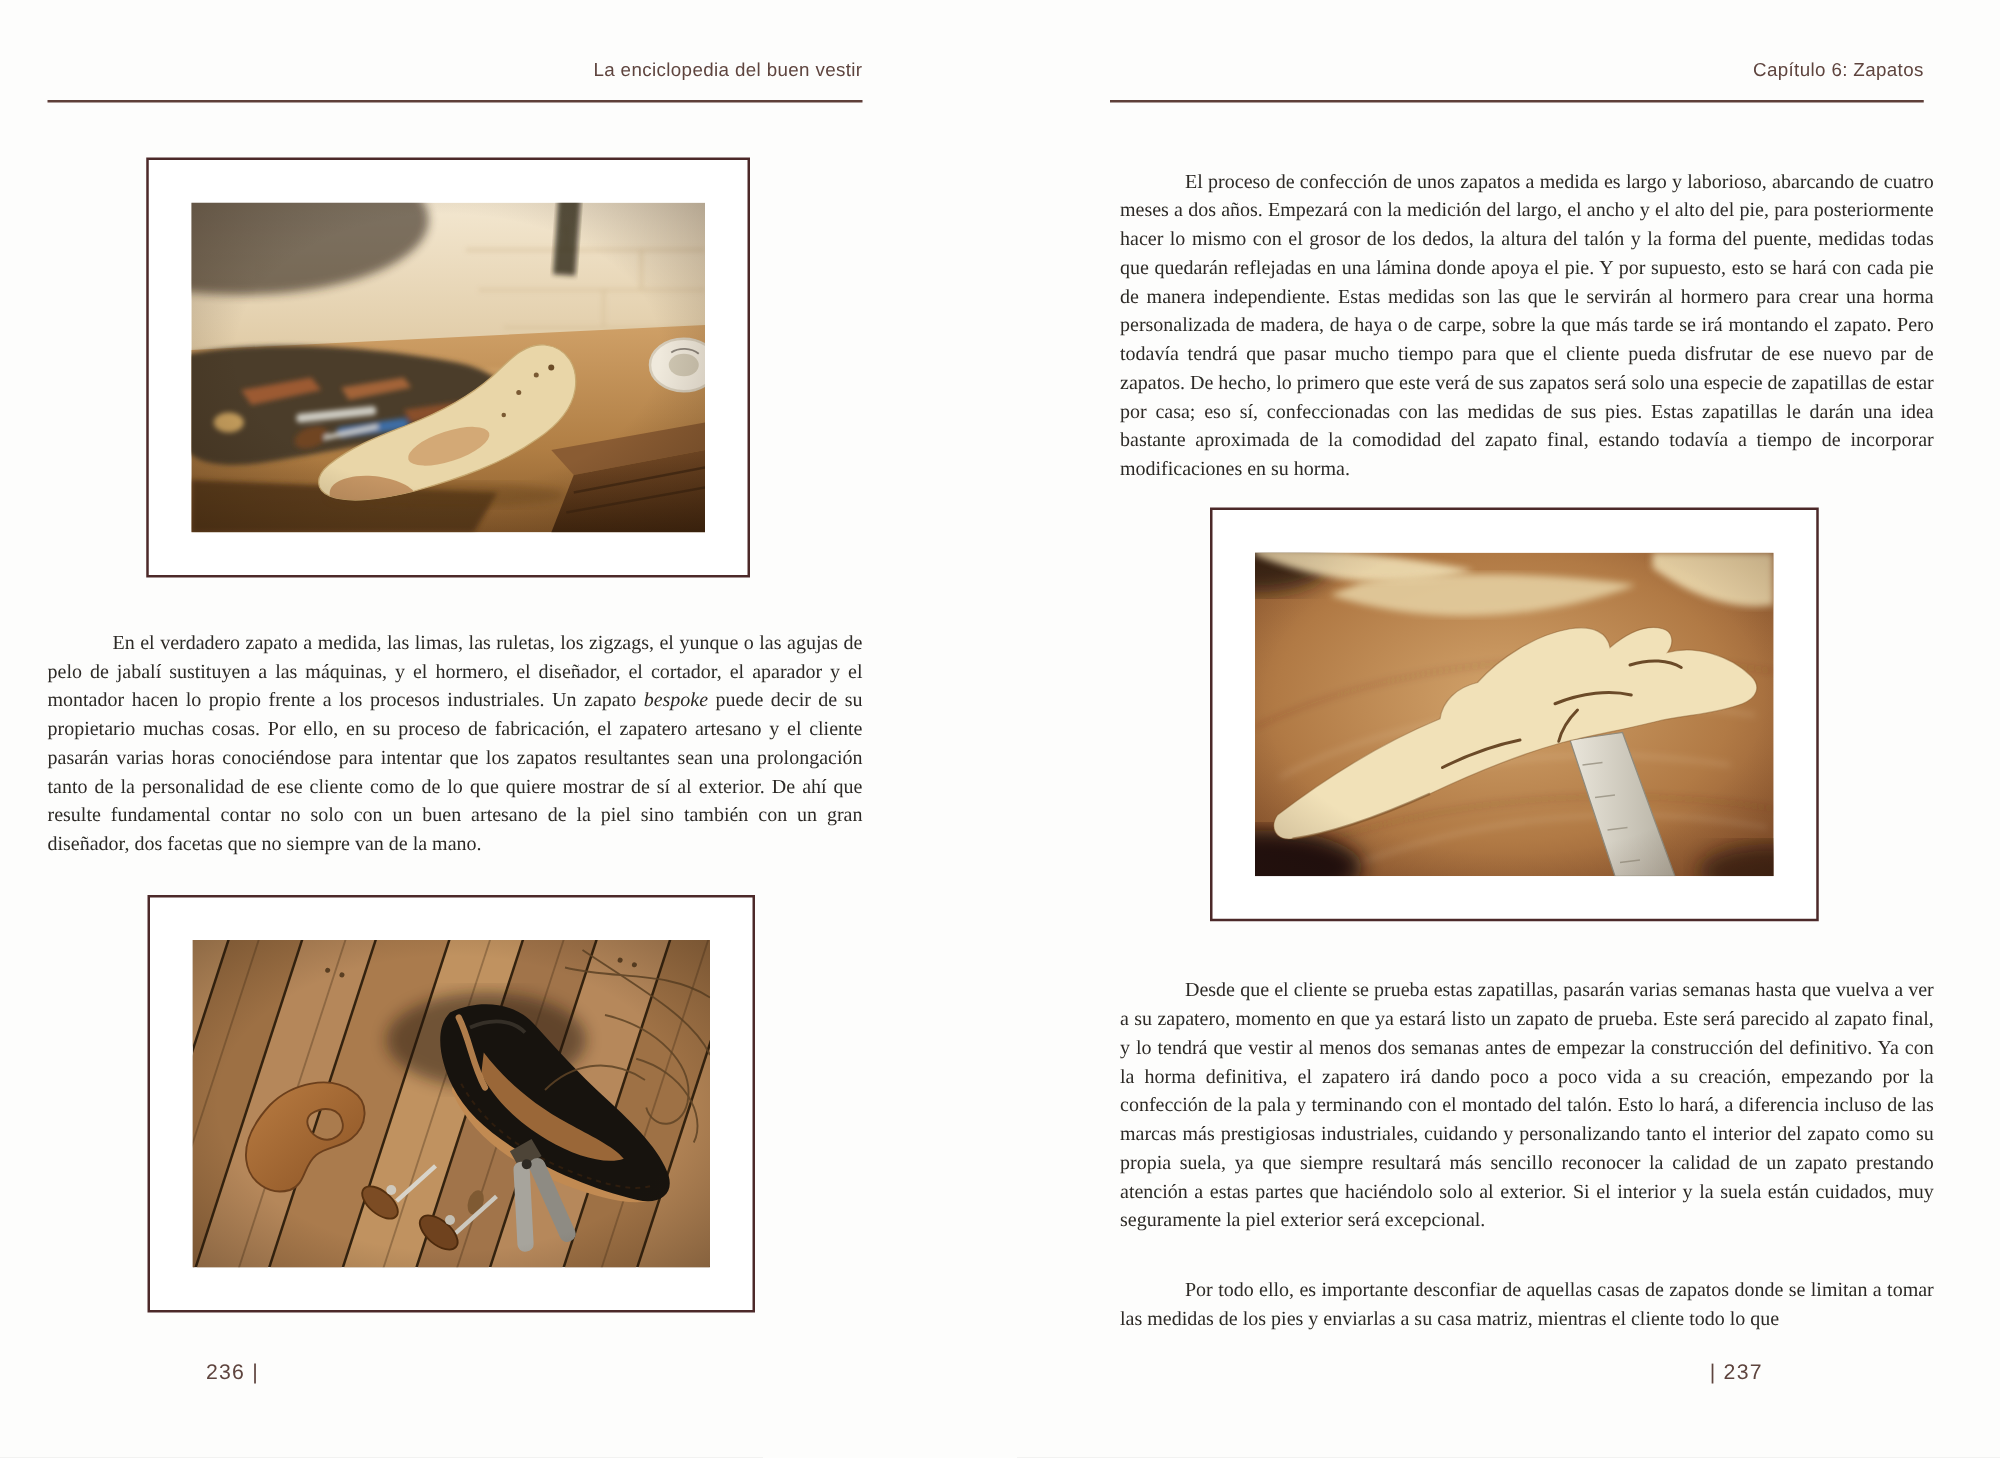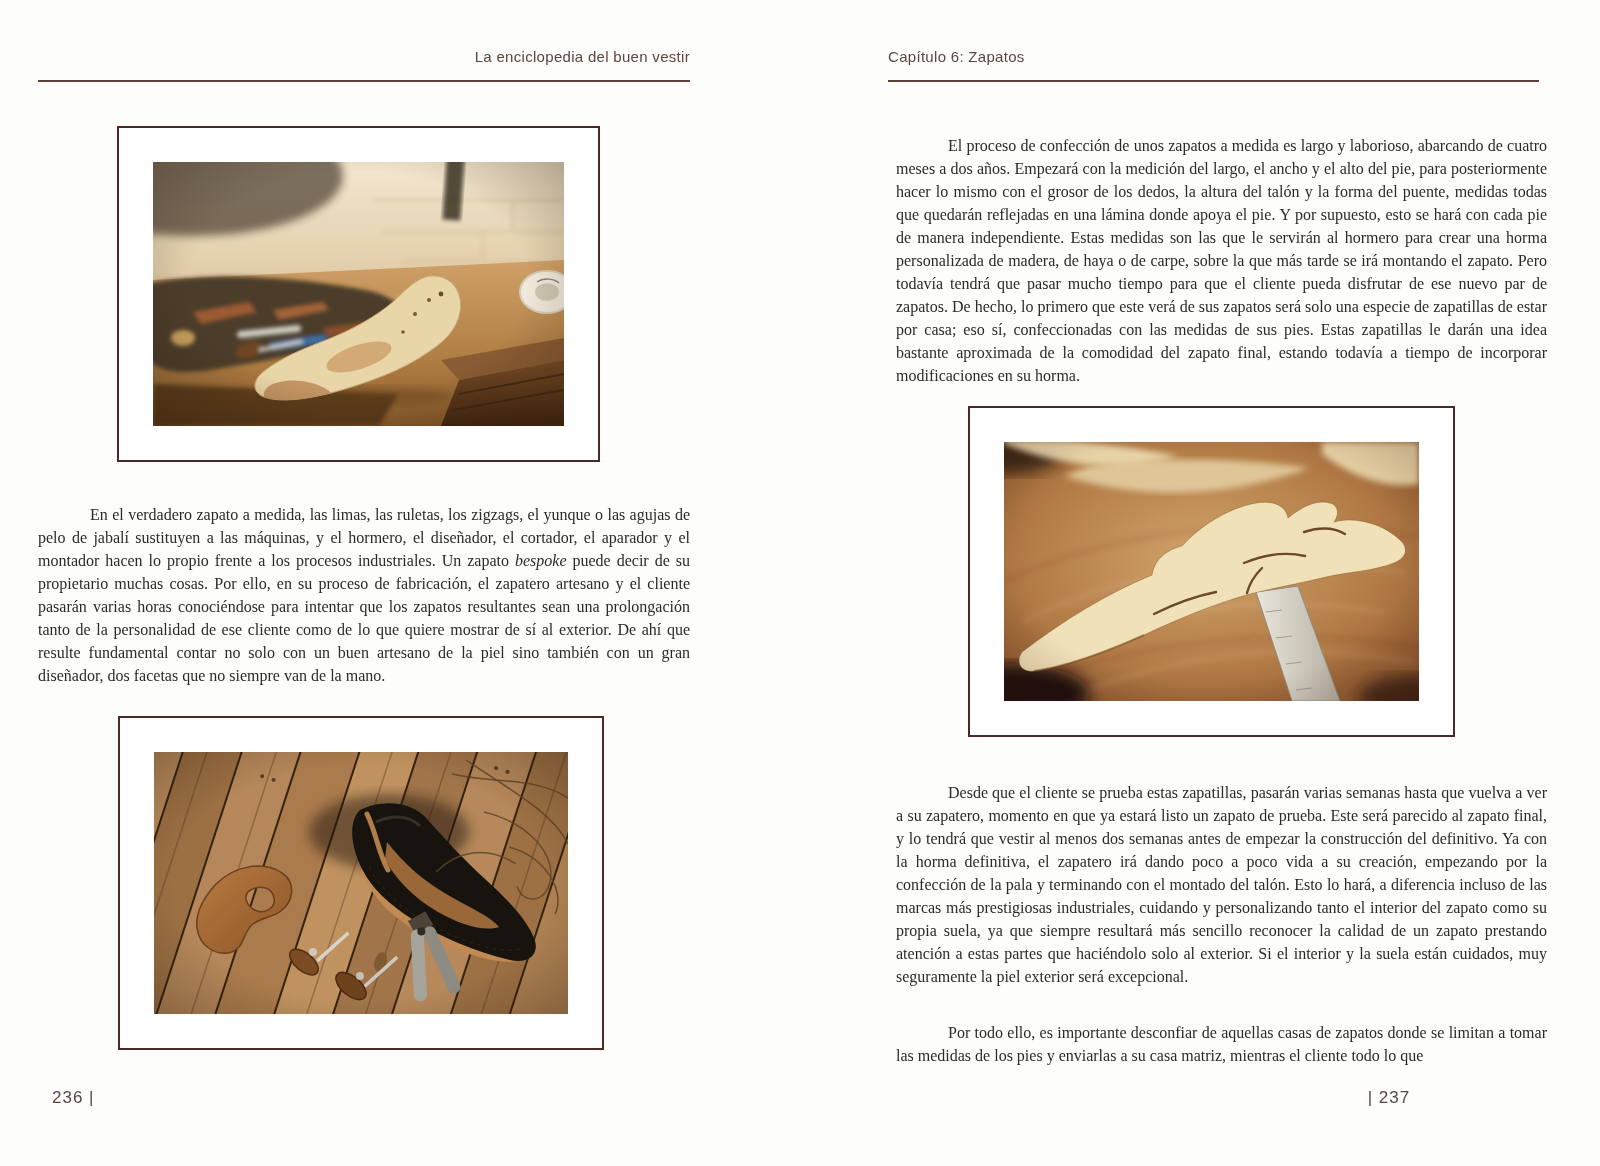--- a/index.html
+++ b/index.html
@@ -7,21 +7,21 @@
     position:relative;width:1600px;height:1166px;margin:0 auto;
     background:#fdfdfc;overflow:hidden;
     font-family:"Liberation Serif", serif;color:#2d2a26;
   }
   .running-header{
     position:absolute;top:48px;height:22px;
     font-family:"Liberation Sans", sans-serif;font-size:15px;
     letter-spacing:.3px;color:#5e443e;
   }
   .running-header.left{left:38px;width:652px;text-align:right;}
-  .running-header.right{left:888px;width:651px;}
+  .running-header.right{left:888px;width:651px;text-align:right;}
   .header-rule{position:absolute;top:80px;height:2px;background:#5e3f39;}
   .header-rule.left{left:38px;width:652px;}
   .header-rule.right{left:888px;width:651px;}
   .para{
     position:absolute;text-align:justify;font-size:16px;line-height:23px;
     text-indent:52px;
   }
   .para.left-col{left:38px;width:652px;}
   .para.right-col{left:896px;width:651px;}
   .ital{font-style:italic;}
@@ -29,21 +29,21 @@
     position:absolute;box-sizing:border-box;border:2px solid #4c2929;
     background:#ffffff;padding:34px;
   }
   .photo{width:100%;height:100%;overflow:hidden;position:relative;}
   .photo svg{display:block;width:100%;height:100%;}
   .pagenum{
     position:absolute;top:1088px;height:22px;
     font-family:"Liberation Sans", sans-serif;font-size:17px;
     letter-spacing:1px;color:#5e443e;
   }
-  .pagenum.left{left:52px;width:300px;text-align:left;}
+  .pagenum.left{left:36px;width:300px;text-align:center;}
   .pagenum.right{left:1239px;width:300px;text-align:center;}
 </style>
 </head>
 <body>
 
 <div class="spread">
 
   <div class="running-header left">La enciclopedia del buen vestir</div>
   <div class="header-rule left"></div>
   <div class="running-header right">Capítulo 6: Zapatos</div>

